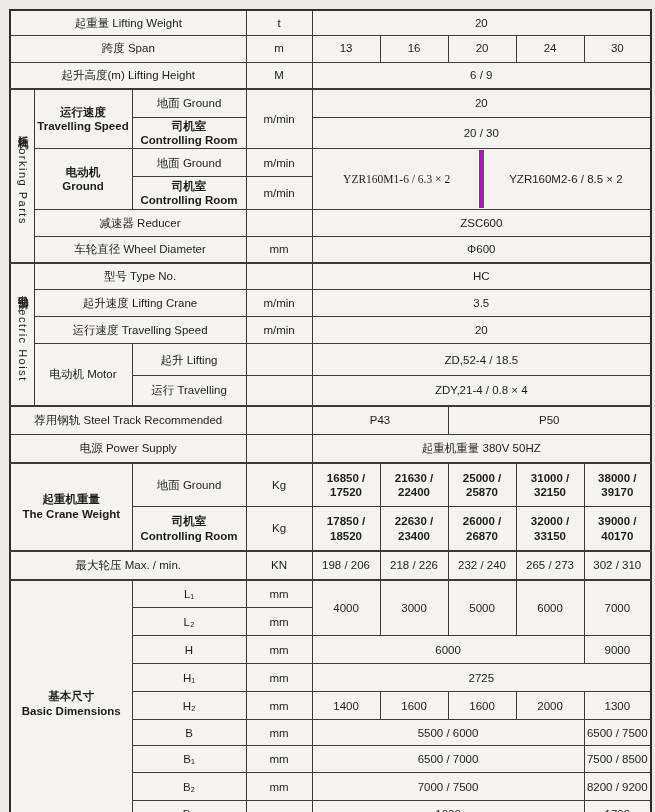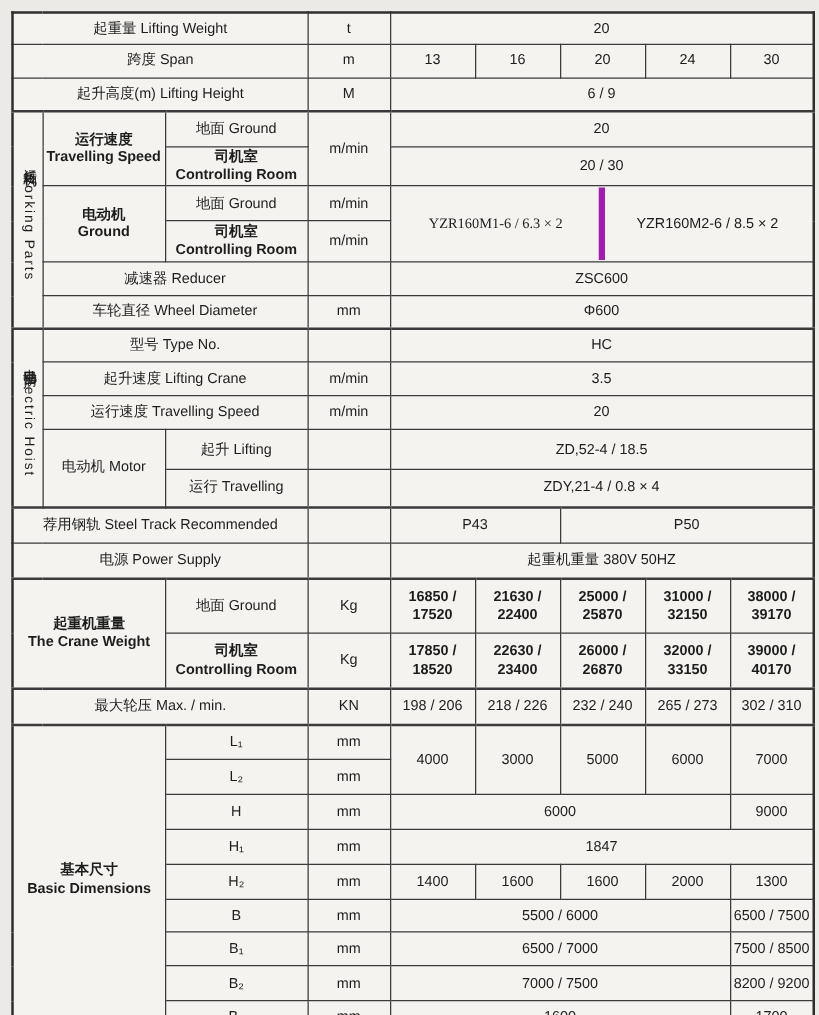--- a/index.html
+++ b/index.html
@@ -256,21 +256,21 @@
   <tr style="height:28px">
     <td>H</td>
     <td>mm</td>
     <td colspan="4">6000</td>
     <td>9000</td>
   </tr>
 
   <tr style="height:28px">
     <td>H₁</td>
     <td>mm</td>
-    <td colspan="5">1847</td>
+    <td colspan="5">2725</td>
   </tr>
 
   <tr style="height:28px">
     <td>H₂</td>
     <td>mm</td>
     <td>1400</td>
     <td>1600</td>
     <td>1600</td>
     <td>2000</td>
     <td>1300</td>

